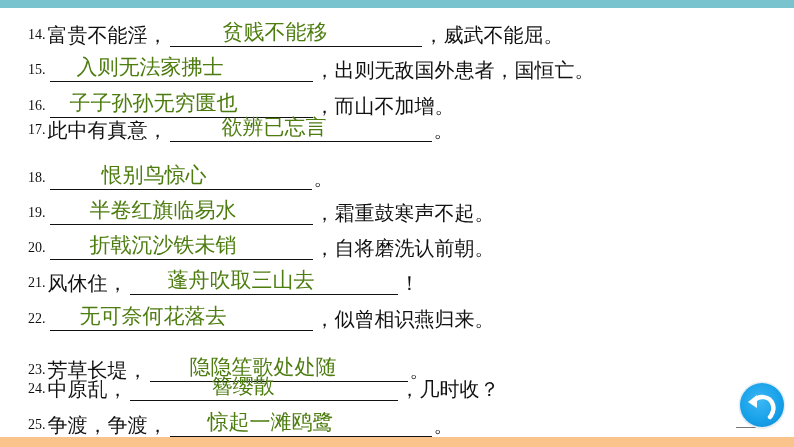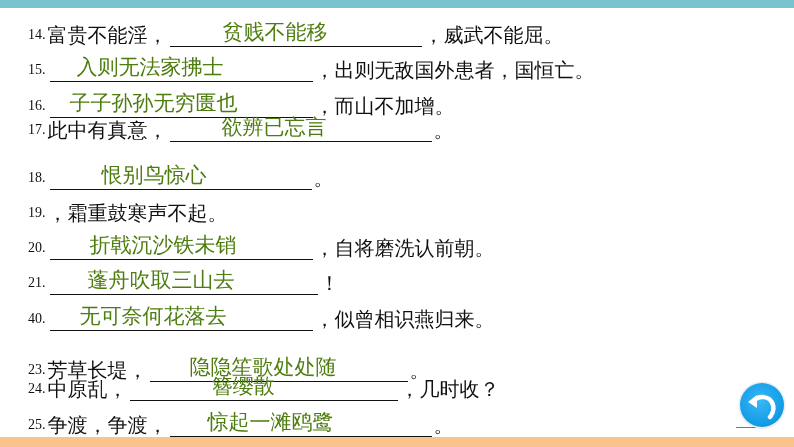--- a/index.html
+++ b/index.html
@@ -94,42 +94,46 @@
   <span class="num">18.</span>
   <span class="blank" style="width:262px;">
     <span class="answer" style="left:52px;">恨别鸟惊心</span>
   </span>
   <span class="txt">。</span>
 </div>
 
 <div class="line" style="top:195px;">
   <span class="num">19.</span>
   <span class="txt"></span>
+  <span class="blank" style="width:263px;">
+    <span class="answer" style="left:40px;">半卷红旗临易水</span>
+  </span>
   <span class="txt">，霜重鼓寒声不起。</span>
 </div>
 
 <div class="line" style="top:230px;">
   <span class="num">20.</span>
   <span class="txt"></span>
   <span class="blank" style="width:263px;">
     <span class="answer" style="left:40px;">折戟沉沙铁未销</span>
   </span>
   <span class="txt">，自将磨洗认前朝。</span>
 </div>
 
 <div class="line" style="top:265px;">
   <span class="num">21.</span>
+  <span class="txt">风休住，</span>
   <span class="blank" style="width:268px;">
     <span class="answer" style="left:38px;">蓬舟吹取三山去</span>
   </span>
   <span class="txt">！</span>
 </div>
 
 <div class="line" style="top:301px;">
-  <span class="num">40.</span>
+  <span class="num">22.</span>
   <span class="txt"></span>
   <span class="blank" style="width:263px;">
     <span class="answer" style="left:30px;">无可奈何花落去</span>
   </span>
   <span class="txt">，似曾相识燕归来。</span>
 </div>
 
 <div class="line" style="top:352px;">
   <span class="num">23.</span>
   <span class="txt">芳草长堤，</span>

